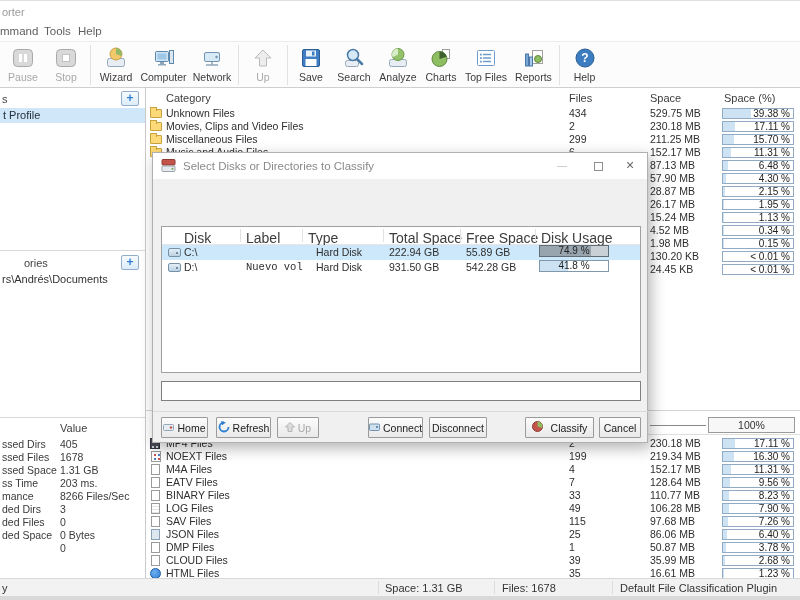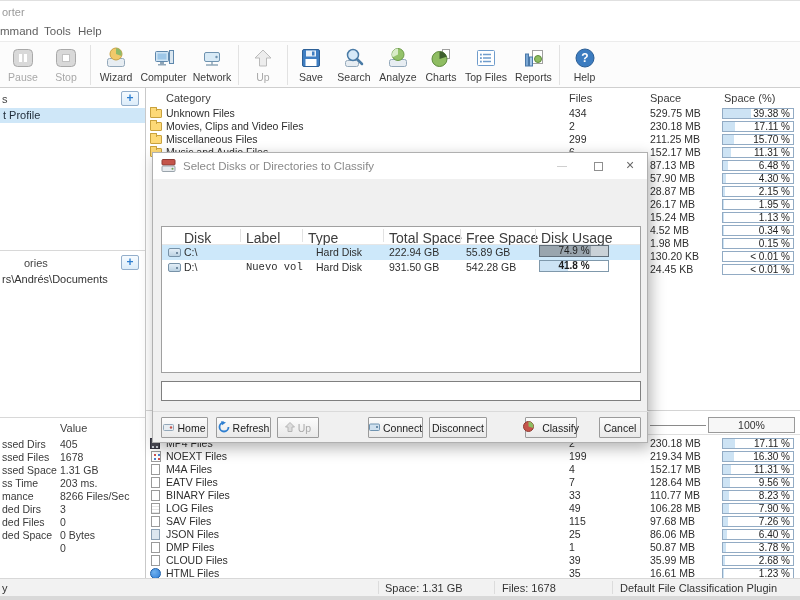--- a/index.html
+++ b/index.html
@@ -116,21 +116,21 @@
   .dlabel { position:absolute; left:0; right:0; top:0; text-align:center; line-height:10px; font-size:10px; color:#1e1e1e; }
   .dlg-input { position:absolute; left:8px; top:228px; width:480px; height:20px; border:1px solid #7f7f7f;
     background:#fff; font-size:11px; padding:0 3px; font-family:inherit; }
   .dlg-sep { position:absolute; left:0; top:258px; width:496px; height:1px; background:#dadada; }
   .dbtn { position:absolute; top:264px; height:21px; border:1px solid #9b9b9b; border-radius:1px;
     background:linear-gradient(#fcfcfc,#e9e9e9); font-size:10.5px; color:#222; font-family:inherit;
     display:flex; align-items:center; justify-content:center; gap:3px; cursor:default; }
   .dbtn.disabled { color:#aaaaaa; }
   #btn-home { left:8px; width:47px; } #btn-refresh { left:63px; width:55px; } #btn-up { left:124px; width:42px; }
   #btn-connect { left:215px; width:55px; } #btn-disconnect { left:276px; width:58px; }
-  #btn-classify { left:372px; width:52px;gap:8px; } #btn-cancel { left:446px; width:42px; }
+  #btn-classify { left:372px; width:69px;gap:8px; } #btn-cancel { left:446px; width:42px; }
 </style>
 </head>
 <body>
 
 <div id="screen">
 
   <div class="titlebar">
     <span class="title-text">orter</span>
   </div>
 
@@ -677,21 +677,21 @@
 
           <div class="drow">
             <i class="d-icon"></i>
             <span class="d-disk">D:\</span>
             <span class="d-label">Nuevo vol</span>
             <span class="d-type">Hard Disk</span>
             <span class="d-total">931.50 GB</span>
             <span class="d-free">542.28 GB</span>
             <span class="dbar">
               <i class="dfill" style="width: 41.8%;"></i>
-              <b class="dlabel" style="font-weight:bold">41.8 %</b>
+              <b class="dlabel" style="font-weight:normal">41.8 %</b>
             </span>
           </div>
         </div>
     </div>
     <input class="dlg-input" type="text" value="" style="">
     <div class="dlg-sep"></div>
     <button class="dbtn" id="btn-home">
       <span><svg width="11" height="10" viewBox="0 0 11 10">
             <rect x="0.5" y="2.5" width="10" height="6" rx="1" fill="#e7edf2" stroke="#93a8ba"></rect>
             <circle cx="8" cy="5.5" r="1.2" fill="#c4544a"></circle>

